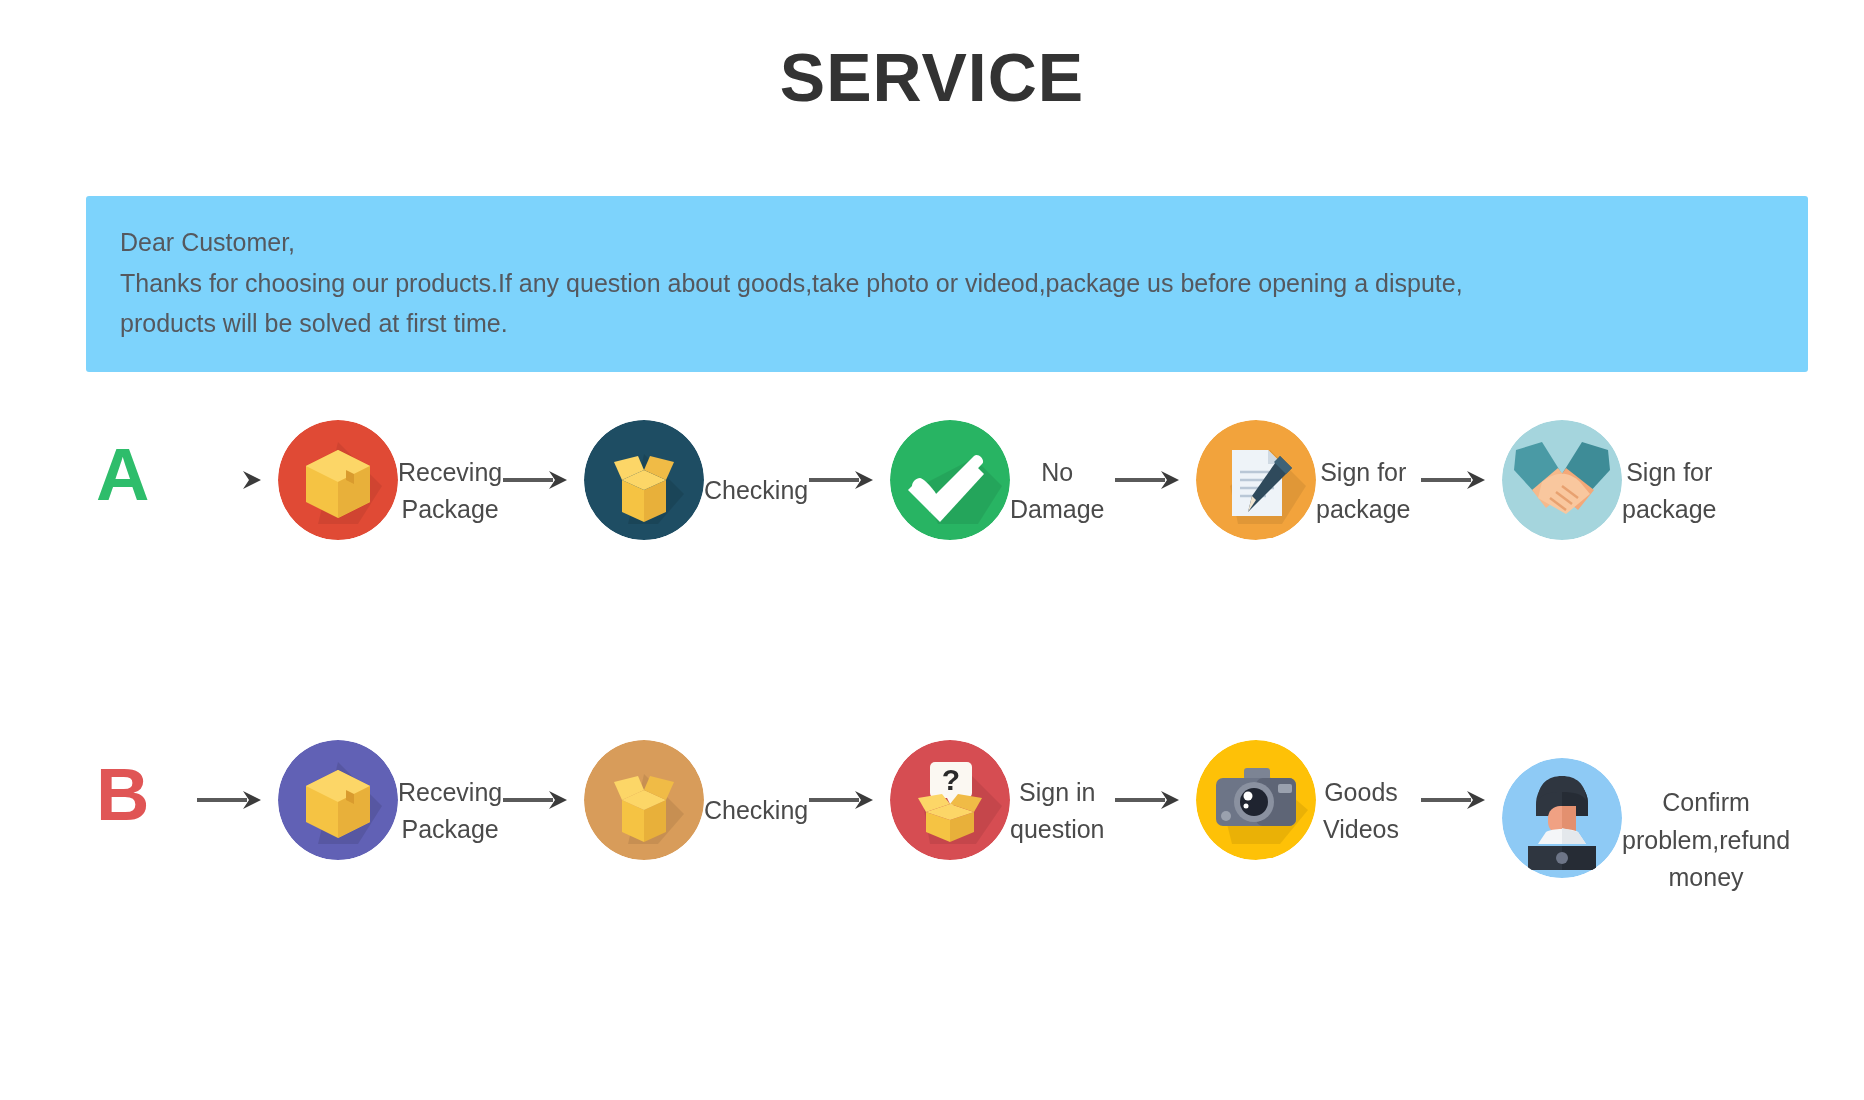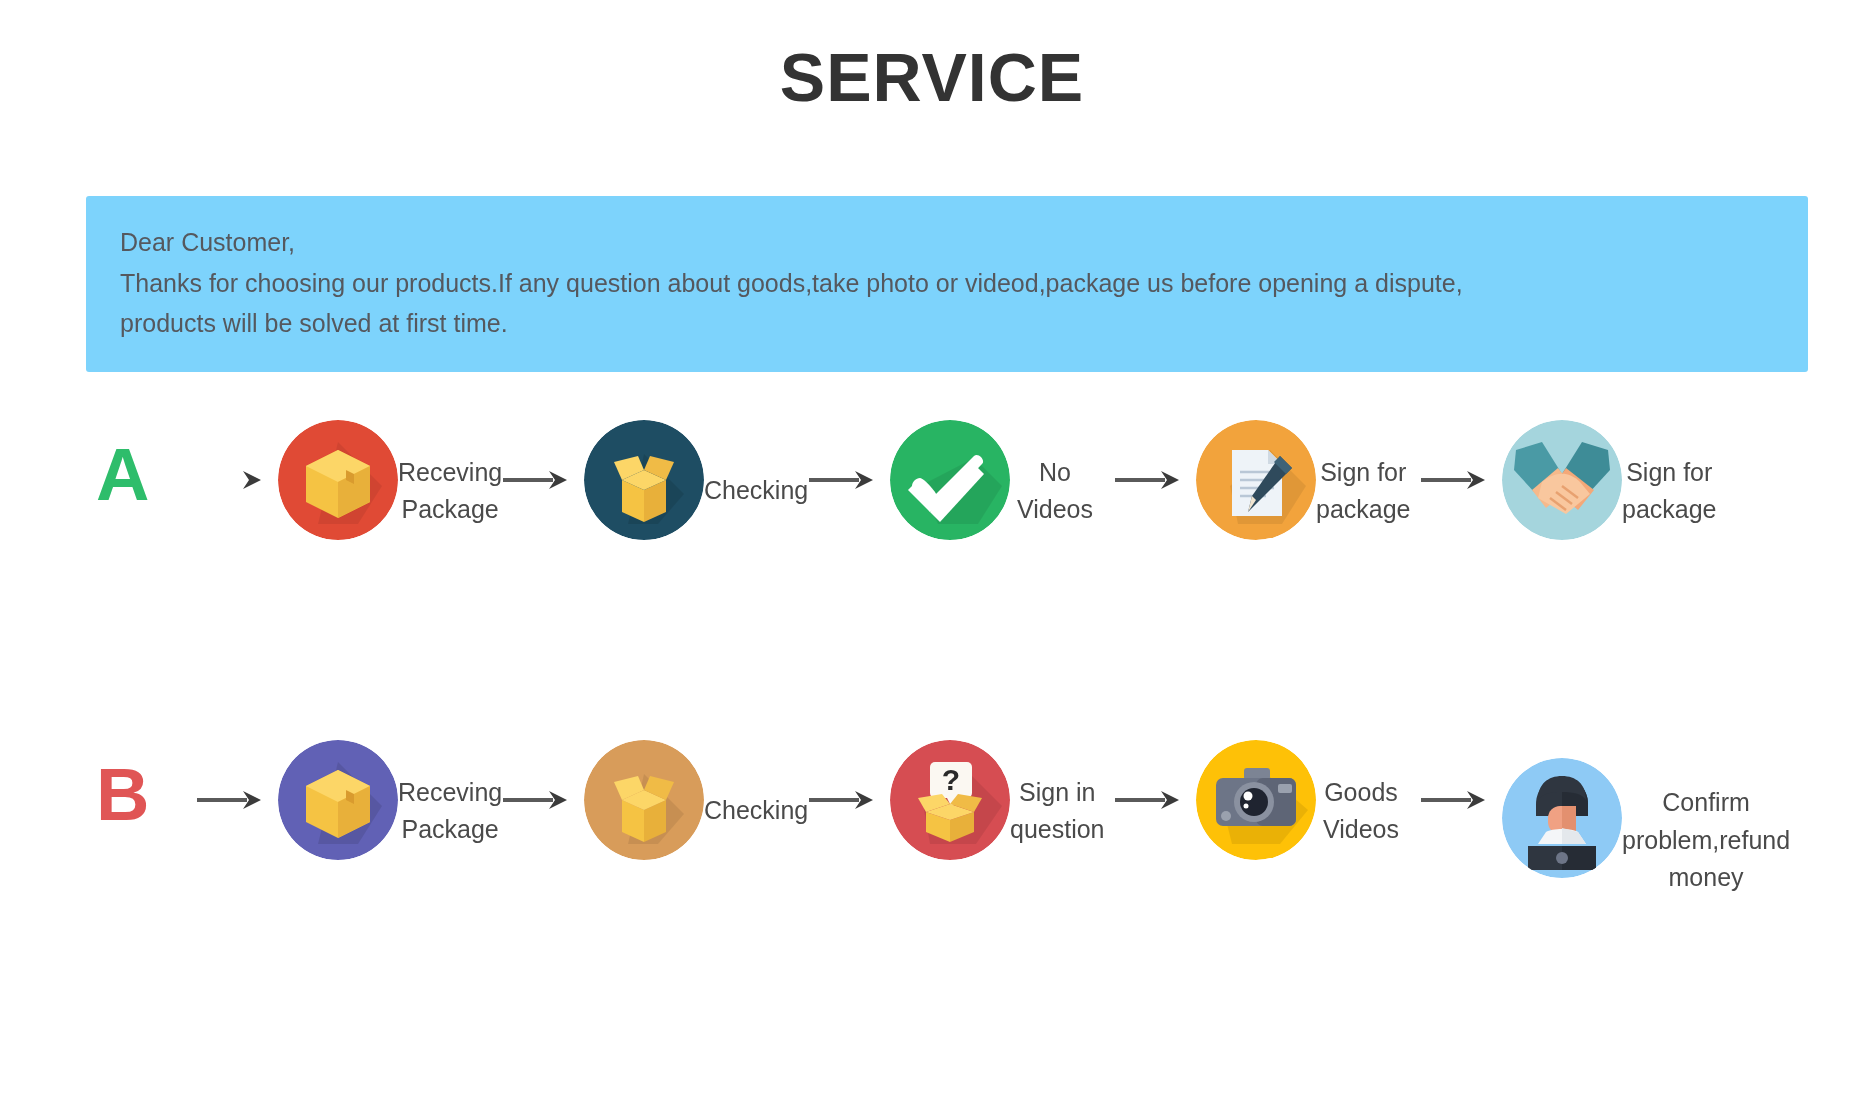--- a/index.html
+++ b/index.html
@@ -183,21 +183,21 @@
       <div class="badge">
         <svg viewBox="0 0 120 120">
           <circle cx="60" cy="60" r="60" fill="#28b463"></circle>
           <path d="M84 38 L112 66 L88 104 L48 104 L30 66 Z" fill="#000" opacity="0.08"></path>
           <path d="M26 62 L44 80 L48 84 L40 92 L36 88 L18 70 Z" fill="#ffffff"></path>
           <path d="M40 92 L84 44 L94 54 L50 102 Z" fill="#ffffff"></path>
           <path d="M22 66 C22 62 26 58 30 58 C34 58 48 74 48 78 L40 92 Z" fill="#ffffff"></path>
           <path d="M36 84 L84 36 C88 32 96 40 92 44 L44 94 Z" fill="#ffffff"></path>
         </svg>
       </div>
-      <div class="step-label">No Videos</div>
+      <div class="step-label">No Damage</div>
     </div>
 
     <div class="arrow">
       <svg viewBox="0 0 70 30" width="70" height="30">
           <path d="M2 15 H52" stroke="#5a5a5a" stroke-width="4" fill="none"></path>
           <path d="M48 6 L66 15 L48 24 L54 15 Z" fill="#3b3b3b"></path>
         </svg>
     </div>
 
     <div class="step">

